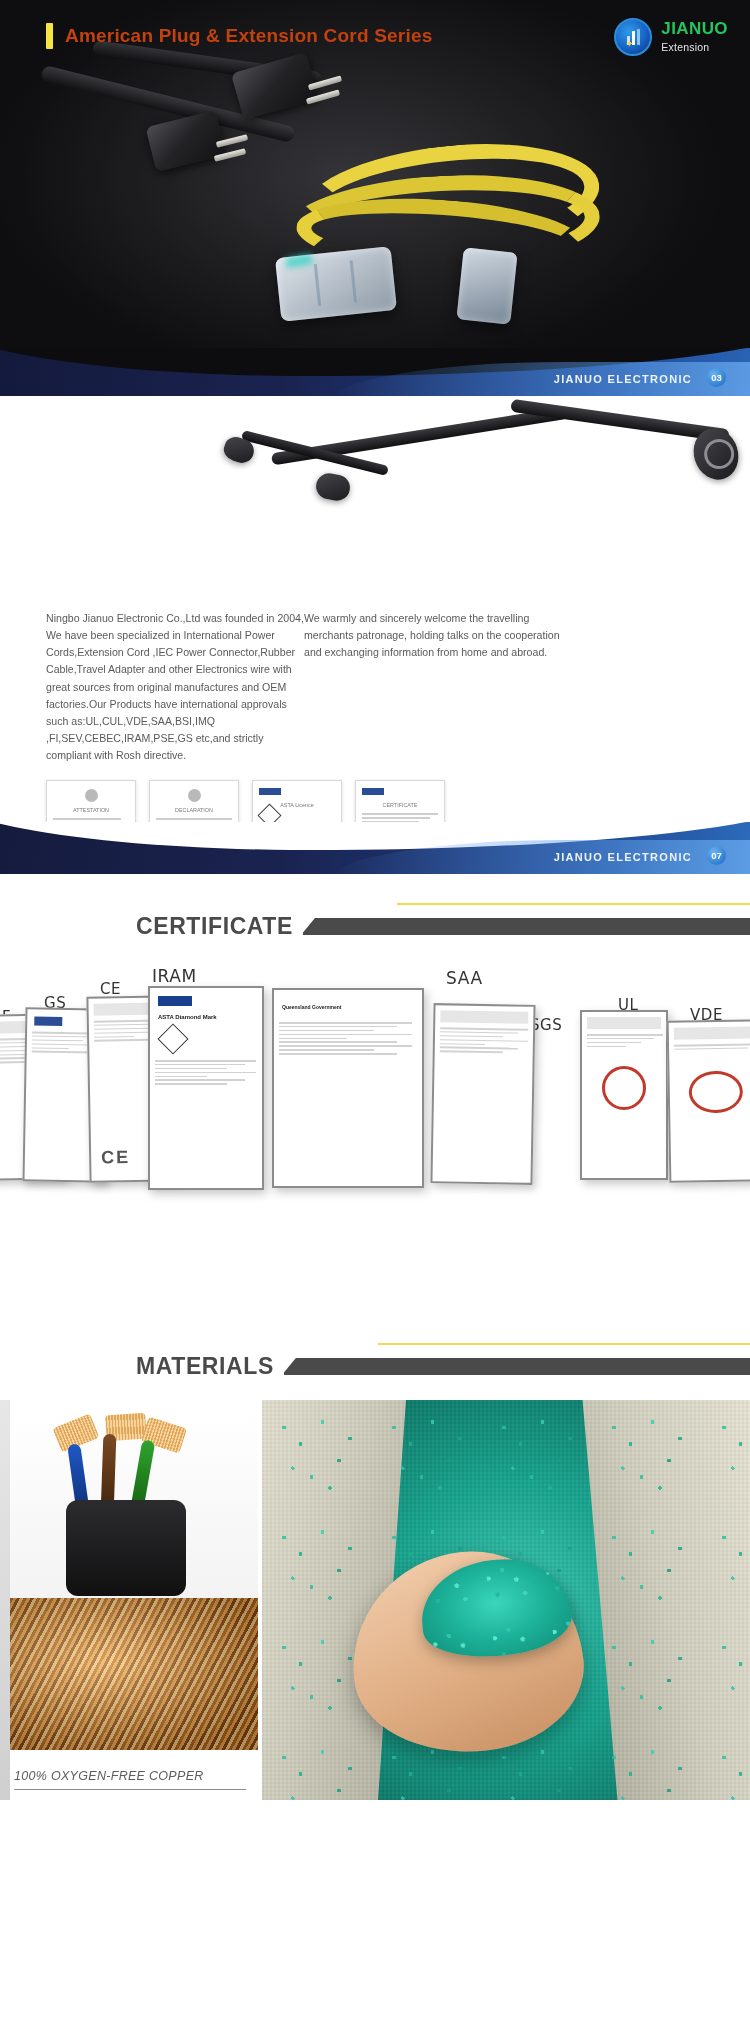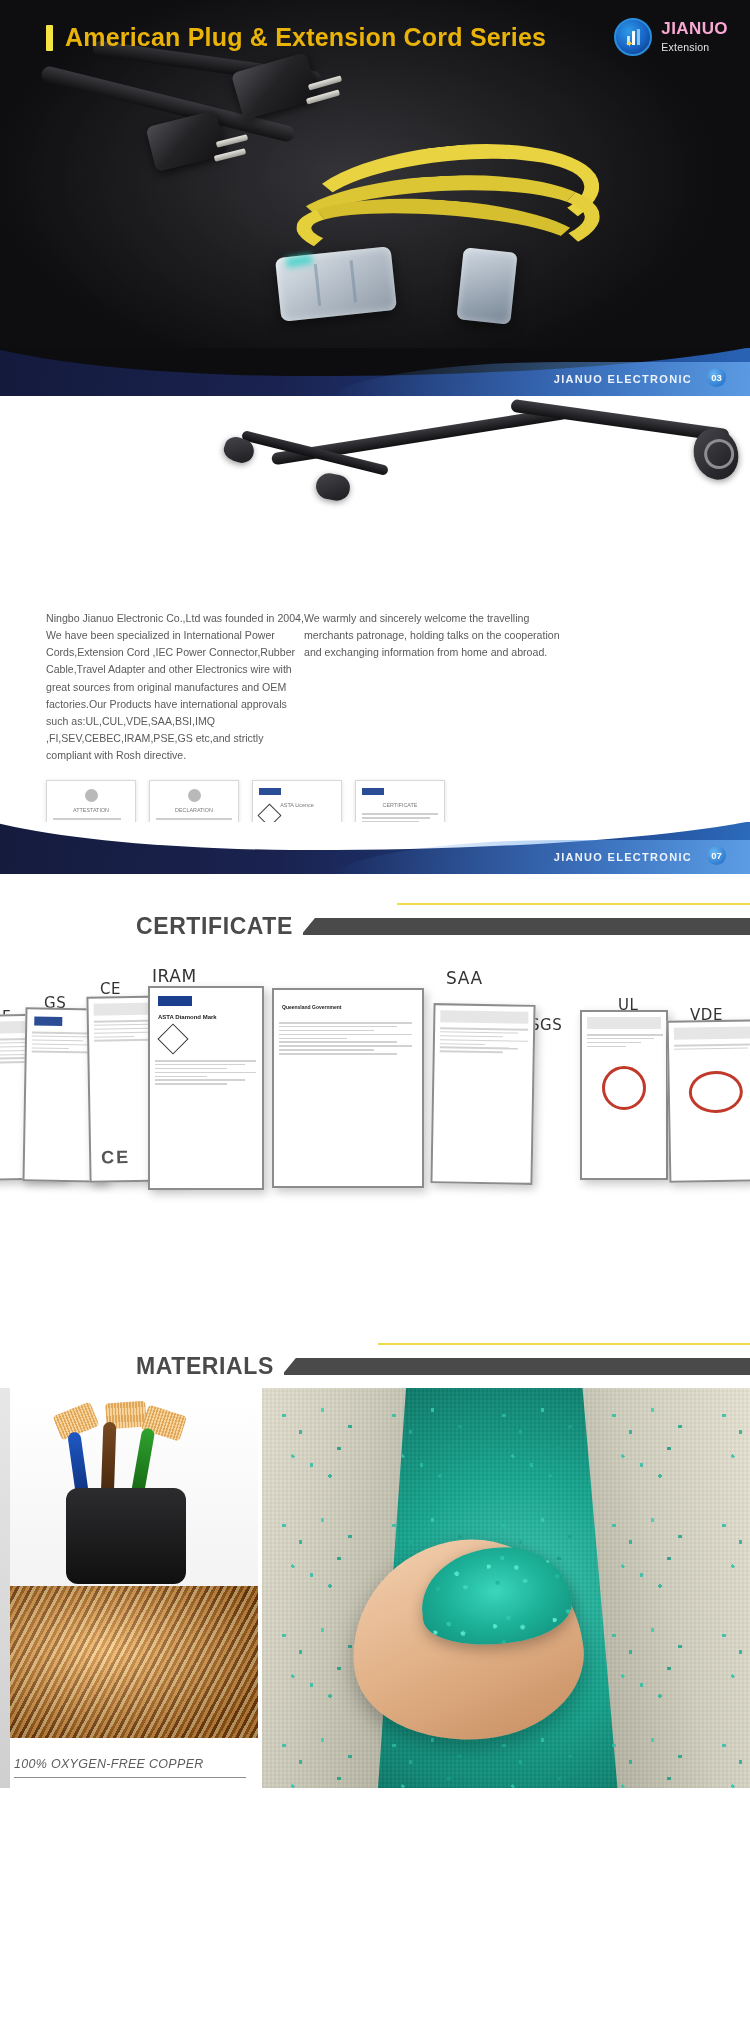--- a/index.html
+++ b/index.html
@@ -31,21 +31,21 @@
   }
   .hero-title-row {
     position:absolute; left:46px; top:23px;
     display:flex; align-items:center; gap:12px;
     z-index:9;
   }
   .title-bar {
     width:7px; height:26px; background:#f5e544; border-radius:1px;
   }
   .hero-title {
-    color:#eab308; font-size:25px; font-weight:bold; letter-spacing:.2px;
+    color:#c2410c; font-size:19px; font-weight:bold; letter-spacing:.2px;
     white-space:nowrap;
   }
   .logo-block {
     position:absolute; right:22px; top:18px;
     display:flex; align-items:center; gap:9px; z-index:9;
   }
   .logo-mark {
     width:38px; height:38px; border-radius:50%;
     background:radial-gradient(circle at 38% 34%, #2f9ae8 0%, #1763c4 55%, #0b2f74 100%);
     border:2px solid #2a8ddc;
@@ -55,21 +55,21 @@
   .logo-mark .bars { display:flex; align-items:flex-end; gap:1.5px; height:16px; }
   .logo-mark .bars i { display:block; width:3.5px; background:#ffffff; border-radius:.5px; }
   .logo-mark .bars i:nth-child(1){ height:9px;  background:#cfe5fb;}
   .logo-mark .bars i:nth-child(2){ height:14px; background:#ffffff;}
   .logo-mark .bars i:nth-child(3){ height:16px; background:#8cc4f3;}
   .logo-spark {
     position:absolute; left:9px; bottom:5px;
     color:#ffd24a; font-size:10px; line-height:1;
   }
   .logo-text { line-height:1.06; }
-  .logo-name { color:#f9a8d4; font-size:17px; font-weight:bold; letter-spacing:.4px; }
+  .logo-name { color:#22c55e; font-size:17px; font-weight:bold; letter-spacing:.4px; }
   .logo-sub  { color:#e3e3e3; font-size:10.5px; letter-spacing:.2px; }
 
   
   .cord-yellow {
     position:absolute;
     border:15px solid #e8d23d;
     border-radius:50%;
     background:transparent;
   }
   .cy1 { left:300px; top:146px; width:300px; height:108px; border-color:#e9d340 #e9d340 transparent transparent; transform:rotate(-6deg); }
@@ -256,21 +256,21 @@
   .cc-ce { position:absolute; left:10px; bottom:12px; font-size:18px; font-weight:bold; color:#555; letter-spacing:2px; }
   .cc-ul { position:absolute; left:50%; top:46%; transform:translate(-50%,-50%); width:44px; height:44px; border:3px solid #c0392b; border-radius:50%; }
   .cc-vde { position:absolute; left:50%; top:44%; transform:translate(-50%,-50%); width:54px; height:42px; border:3px solid #c0392b; border-radius:50%; }
   .cc-qld { position:absolute; left:8px; top:14px; font-size:5px; color:#222; font-weight:bold; }
   .cc-diamond { position:absolute; left:12px; top:40px; width:22px; height:22px; border:1.6px solid #333; transform:rotate(45deg);}
   .cc-intertek { position:absolute; left:8px; top:8px; width:34px; height:10px; background:#1b3f8f; }
   .cc-heading { position:absolute; left:8px; top:24px; font-size:6px; font-weight:bold; color:#222; }
 
   
   .mat-section { position:relative; width:750px; background:#ffffff; padding-bottom:0; }
-  .mat-grid { position:relative; width:750px; height:400px; margin-top:8px; display:flex;align-items:flex-end; }
+  .mat-grid { position:relative; width:750px; height:400px; margin-top:20px; display:flex;align-items:flex-end; }
   .mat-left { position:relative; width:262px; height:400px; overflow:hidden; background:#ffffff; }
   .mat-right { position:relative; width:488px; height:400px; overflow:hidden;
     background:
       radial-gradient(circle at 52% 52%, #3fc9b4 0%, #17a58f 38%, #0e7d6c 70%, #0a5f52 100%),
       linear-gradient(160deg,#d9d6c6 0%,#bdbcae 100%);
   }
   .burlap {
     position:absolute; inset:0;
     background:
       repeating-linear-gradient(90deg, rgba(0,0,0,.06) 0 2px, rgba(255,255,255,.05) 2px 4px),

